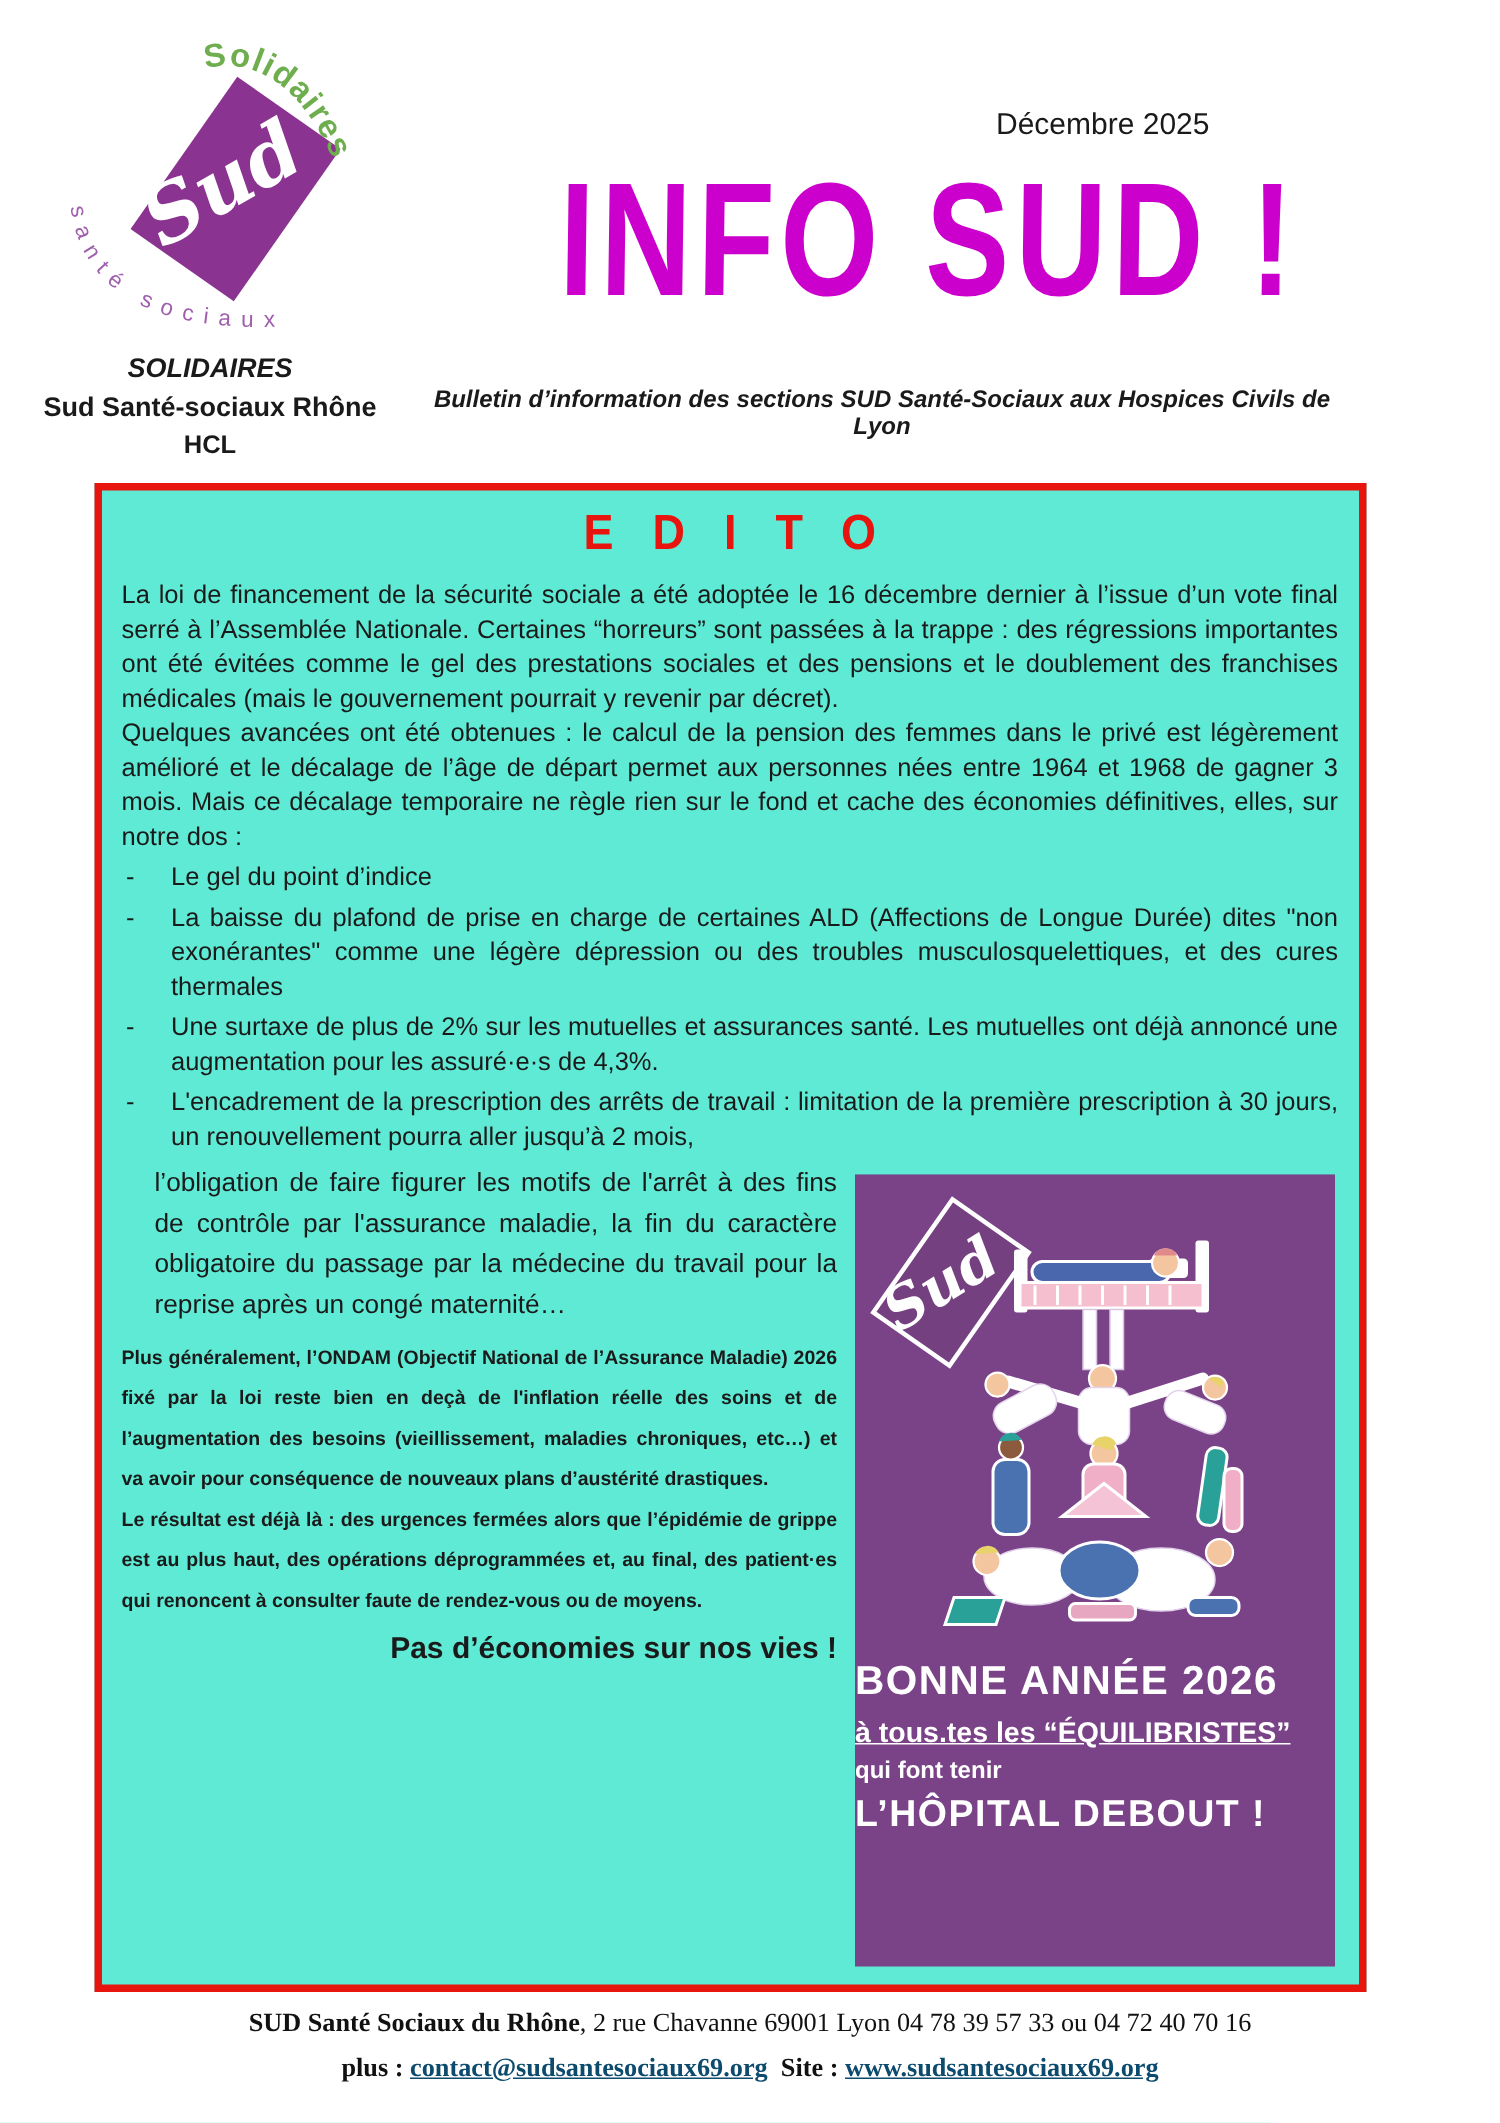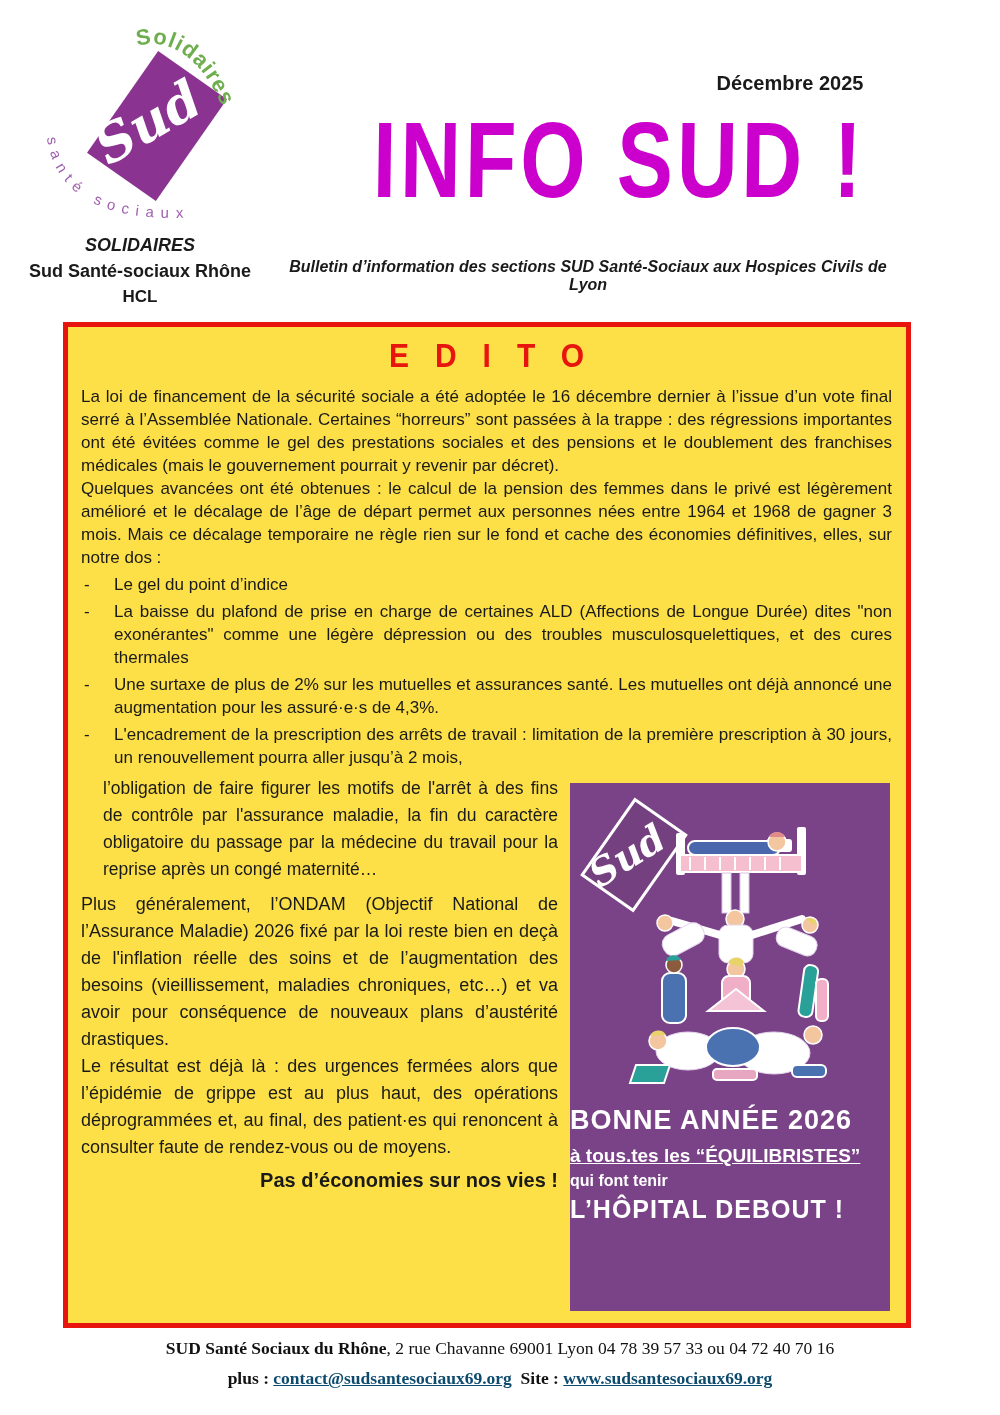--- a/index.html
+++ b/index.html
@@ -7,41 +7,41 @@
     position:relative;width:1000px;height:1415px;margin:0 auto;background:#fff;
     font-family:"Liberation Sans",sans-serif;color:#1a1a1a;overflow:hidden;
   }
   
   .logo-block{position:absolute;left:25px;top:18px;width:230px;text-align:center;}
   .logo-svg{display:block;margin:0 auto;}
   .org-lines{margin-top:2px;line-height:26px;}
   .org-l1{font-weight:bold;font-style:italic;font-size:18px;}
   .org-l2{font-weight:bold;font-size:18px;}
   .org-l3{font-weight:bold;font-size:17px;}
-  .issue-date{position:absolute;left:700px;top:72px;width:180px;text-align:center;
-    font-weight:bold;font-size:20px;}
+  .issue-date{position:absolute;left:664px;top:72px;width:180px;text-align:left;
+    font-weight:normal;font-size:20px;}
   .main-title{position:absolute;left:330px;top:106px;width:580px;text-align:center;
     color:#cc00cc;font-weight:900;font-size:84px;line-height:1;letter-spacing:4px;
     transform:scaleY(1.28) skewX(-1deg);transform-origin:50% 0;white-space:nowrap;}
   .subtitle{position:absolute;left:268px;top:258px;width:640px;text-align:center;
     font-weight:bold;font-style:italic;font-size:16px;}
   
   .edito-box{position:absolute;left:63px;top:322px;width:848px;height:1006px;
-    border:5px solid #e8150f;box-sizing:border-box;background:#fde047;
+    border:5px solid #e8150f;box-sizing:border-box;background:#5eead4;
     padding:6px 14px 0 13px;}
   .edito-heading{text-align:center;color:#e8150f;font-weight:800;font-size:30px;
     letter-spacing:26px;text-indent:26px;margin:6px 0 12px 0;transform:scaleY(1.1);}
   .body-p{margin:0;text-align:justify;font-size:17px;line-height:23px;}
   .bullets{margin-top:4px;}
   .bullet{position:relative;padding-left:33px;text-align:justify;
     font-size:17px;line-height:23px;margin-top:4px;}
   .bullet::before{content:"-";position:absolute;left:3px;top:0;}
   .cont-p{margin:6px 334px 0 0;padding-left:22px;text-align:justify;
     font-size:17.5px;line-height:27px;}
-  .narrow-p{margin:8px 334px 0 0;text-align:justify;font-size:18px;line-height:27px;}
+  .narrow-p{margin:8px 334px 0 0;text-align:justify;font-size:13px;line-height:27px;font-weight:bold;}
   .narrow-p + .narrow-p{margin-top:0;}
   .closing{width:477px;margin-top:8px;text-align:right;font-weight:bold;font-size:20px;}
   
   .poster{position:absolute;left:502px;top:456px;width:320px;height:528px;
     background:#7a4387;overflow:hidden;}
   .poster svg{display:block;}
   .poster-text{color:#fff;line-height:1.15;}
   .poster-l1{font-size:27px;font-weight:bold;letter-spacing:1px;margin-top:4px;}
   .poster-l2{font-size:19px;font-weight:bold;margin-top:9px;text-decoration:underline;}
   .poster-l3{font-size:16px;font-weight:bold;margin-top:5px;}

